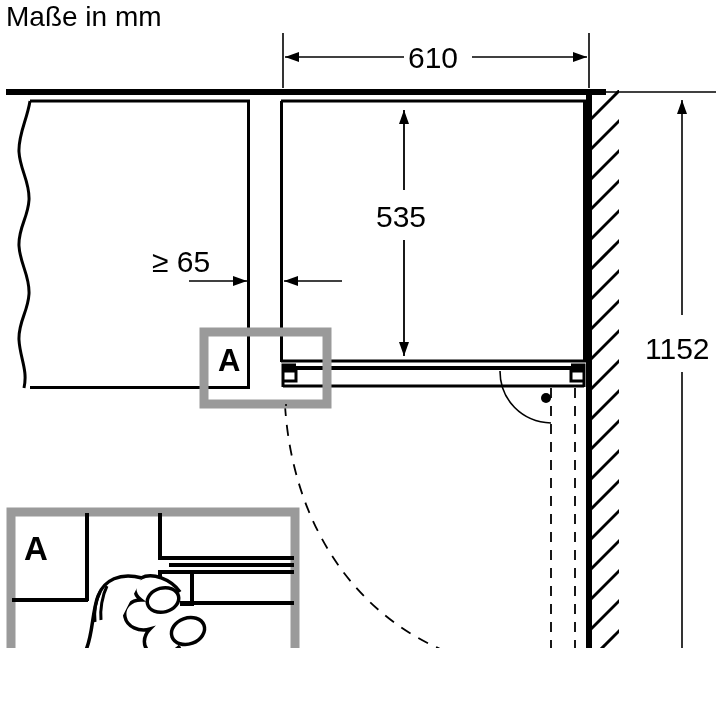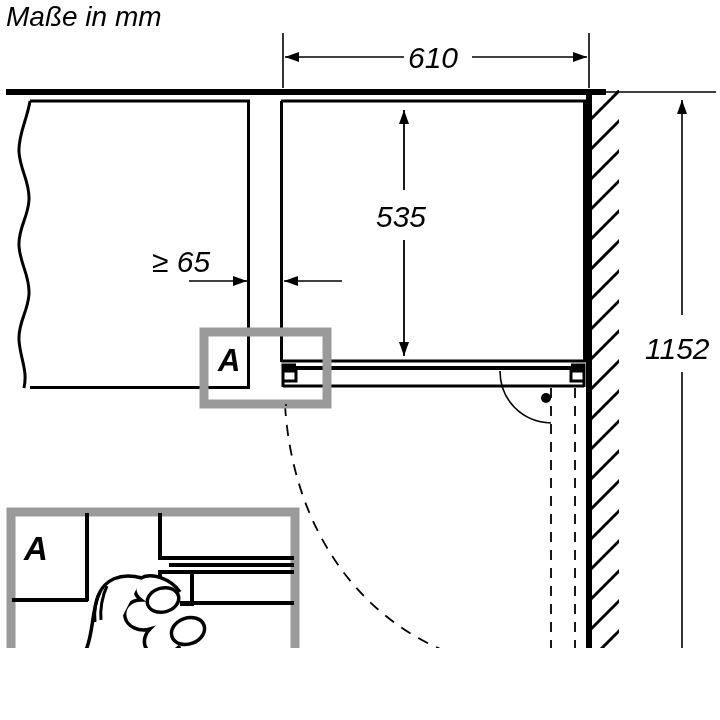--- a/index.html
+++ b/index.html
@@ -10,21 +10,20 @@
   }
   body {
     font-family: "Liberation Sans", sans-serif;
   }
   #stage {
     position: relative;
     width: 720px;
     height: 648px;
     background: #ffffff;
     overflow: hidden;
-    font-style: italic;
   }
   #stage svg {
     position: absolute;
     left: 0;
     top: 0;
     display: block;
   }
   .dim-text {
     font-family: "Liberation Sans", sans-serif;
     font-size: 30px;

